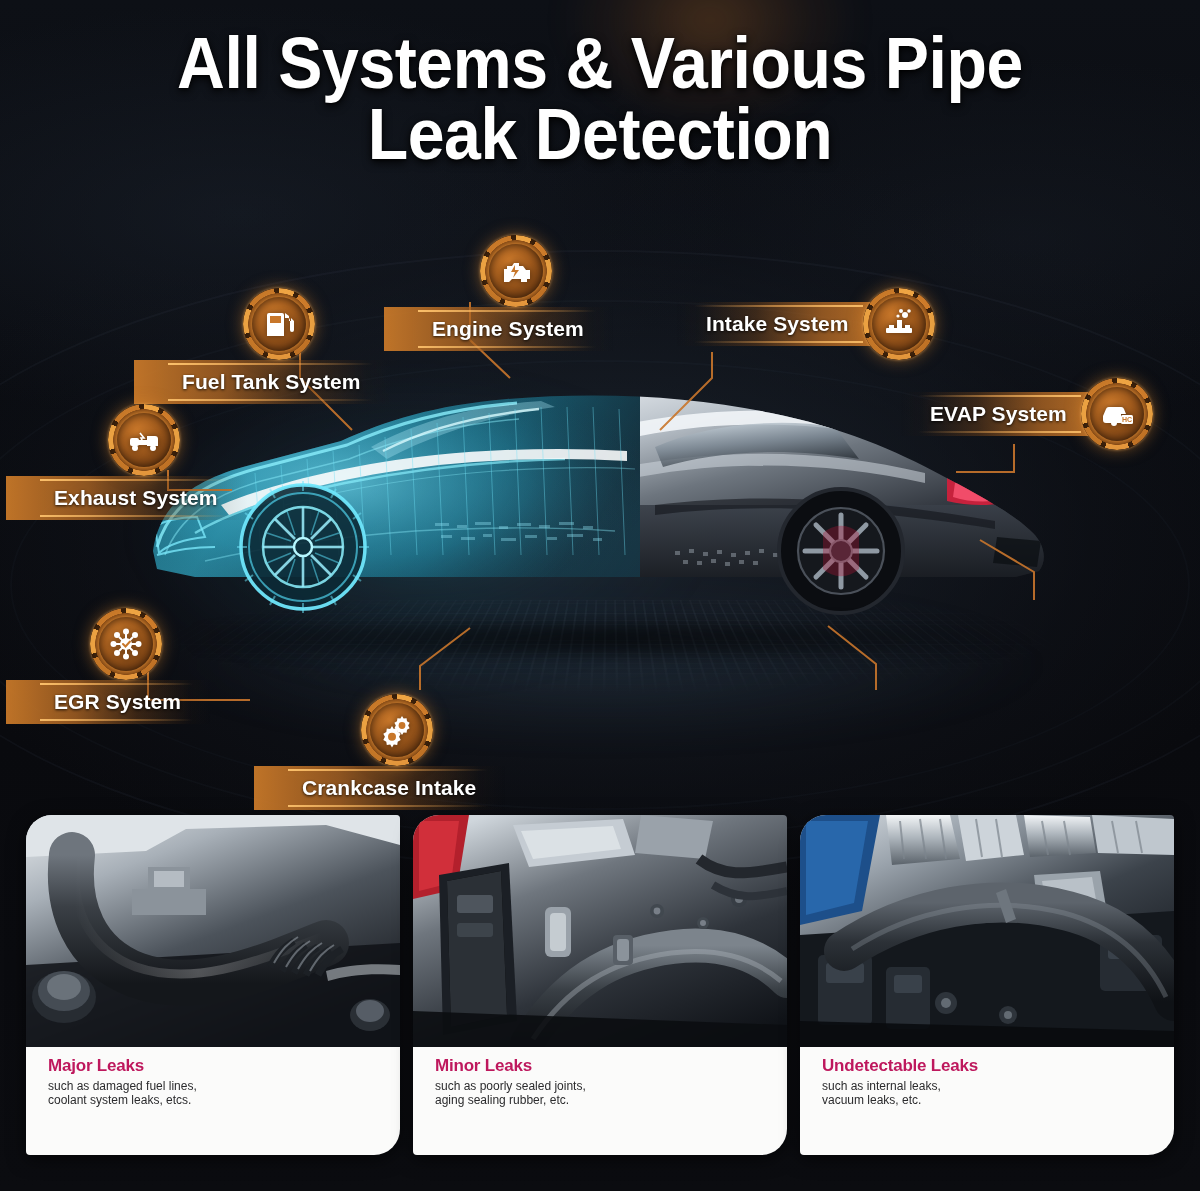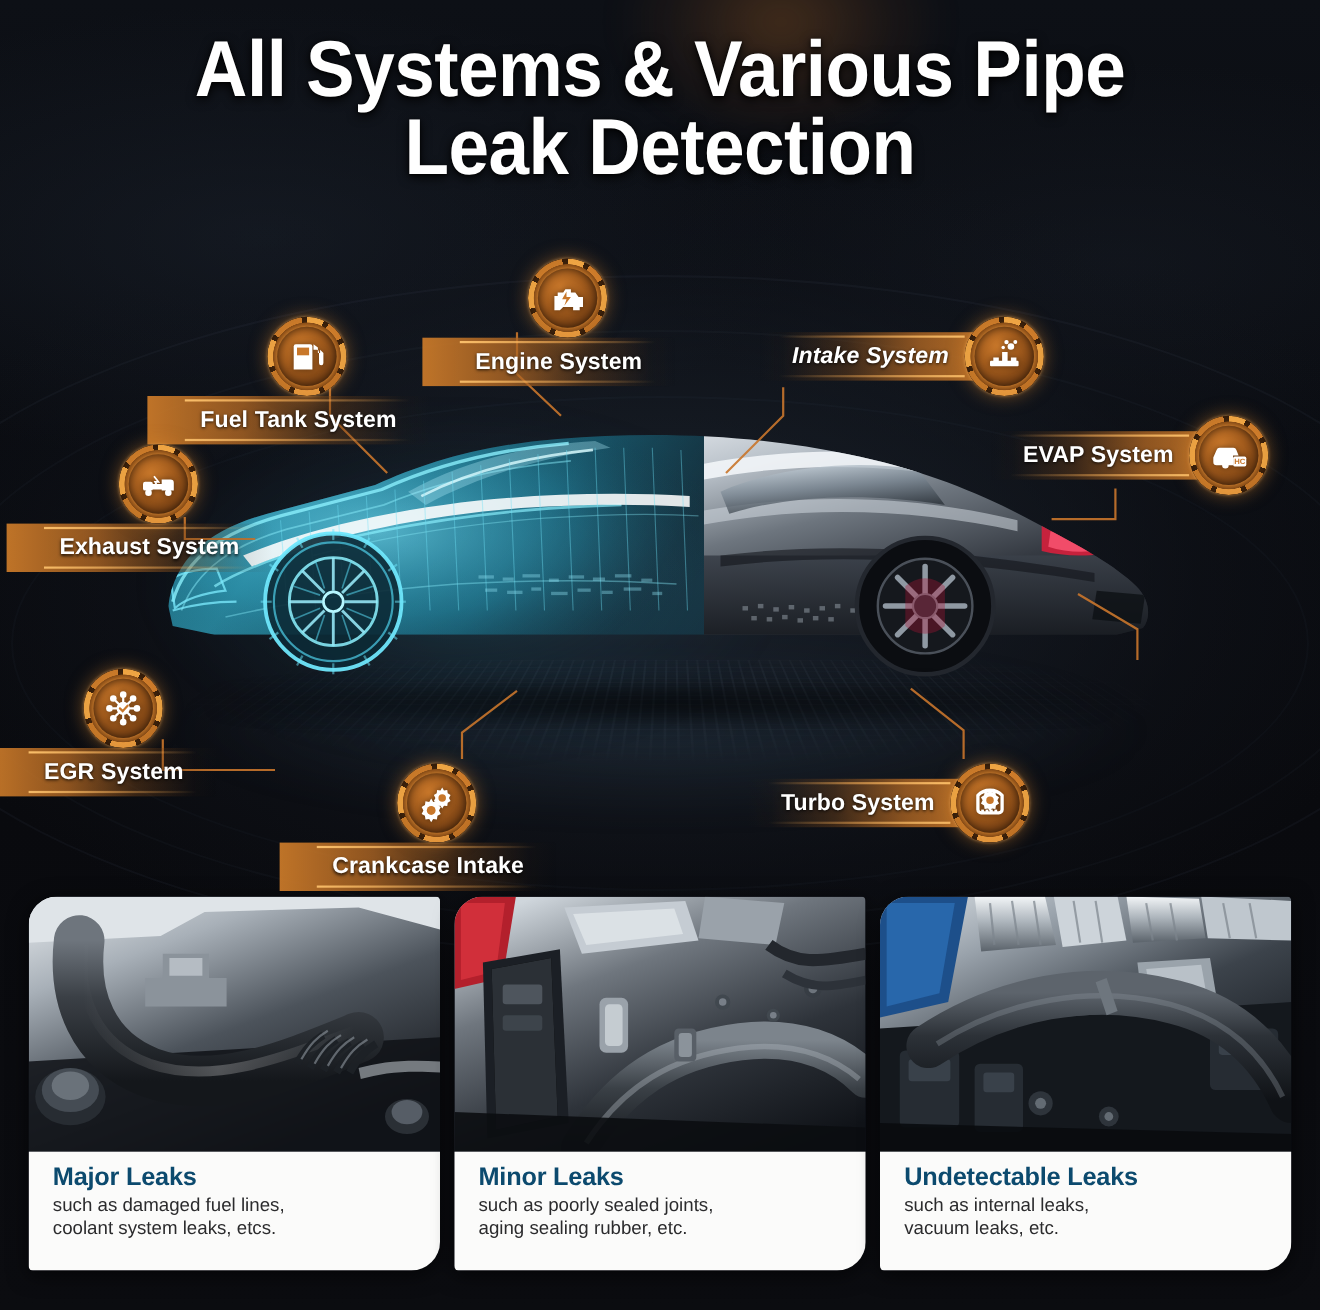--- a/index.html
+++ b/index.html
@@ -242,29 +242,29 @@
     overflow: hidden;
   }
   .card-body {
     position: absolute;
     left: 0; right: 0; bottom: 0;
     height: 108px;
     background: #fbfbfa;
     padding: 9px 18px 0 22px;
   }
   .card-title {
-    font-size: 23px;
+    font-size: 17px;
     font-weight: 700;
-    color: #0c4a6e;
+    color: #be185d;
     line-height: 1.18;
     letter-spacing: -0.2px;
   }
   .card-desc {
     margin-top: 3px;
-    font-size: 17px;
+    font-size: 12px;
     line-height: 1.2;
     color: #2b2b2d;
     white-space: pre-line;
   }
 </style>
 </head>
 <body>
 
 <div id="page">
 
@@ -522,21 +522,21 @@
         <svg viewBox="0 0 36 36" fill="#ffffff">
           <path d="M8,7 h13 a2,2 0 0 1 2,2 v21 h-17 v-21 a2,2 0 0 1 2,-2 Z"></path>
           <rect x="9" y="10" width="11" height="7" fill="#c8772a"></rect>
           <path d="M24,12 h3 a2,2 0 0 1 2,2 v10 a2,2 0 0 0 2,2 a2,2 0 0 0 2,-2 v-9 l-3,-3 v3 h-2 v-5 l-4,-3 Z"></path>
         </svg>
       </span>
     </div>
     <div class="badge-label">Fuel Tank System</div>
   </div>
 
-  <div class="badge right" style="left:690px; top:288px;font-style:italic;">
+  <div class="badge right" style="left:676px; top:288px;">
     <div class="badge-ring">
       <span class="badge-icon">
         <svg viewBox="0 0 36 36" fill="#ffffff">
           <rect x="5" y="22" width="26" height="5" rx="1"></rect>
           <rect x="16" y="14" width="5" height="9"></rect>
           <rect x="8" y="19" width="5" height="4"></rect>
           <rect x="24" y="19" width="5" height="4"></rect>
           <circle cx="24" cy="9" r="3"></circle>
             <circle cx="20" cy="5" r="2"></circle>
           <circle cx="28" cy="5" r="1.8"></circle>
@@ -569,21 +569,21 @@
         <svg viewBox="0 0 36 36" fill="#ffffff">
           <path d="M4,20 l3,-7 a3,3 0 0 1 3,-2 h12 a3,3 0 0 1 3,2 l2,5 h-5 v9 h-4 a3,3 0 0 1 -6,0 h-5 a3,3 0 0 1 -3,-3 Z"></path>
           <rect x="22" y="19" width="12" height="9" rx="1.5"></rect>
           <text x="28" y="26" font-size="7" font-weight="bold" text-anchor="middle" fill="#c8772a" font-family="sans-serif">HC</text>
         </svg>
       </span>
     </div>
     <div class="badge-label">EVAP System</div>
   </div>
 
-  <div class="badge" style="left:26px; top:608px;justify-content:flex-end;">
+  <div class="badge" style="left:40px; top:608px;justify-content:flex-end;">
     <div class="badge-ring">
       <span class="badge-icon">
         <svg viewBox="0 0 36 36" fill="#ffffff">
           <g>
             <circle cx="18" cy="5.5" r="3"></circle>
               <circle cx="27" cy="9" r="3"></circle>
             <circle cx="30.5" cy="18" r="3"></circle>
               <circle cx="27" cy="27" r="3"></circle>
             <circle cx="18" cy="30.5" r="3"></circle>
               <circle cx="9" cy="27" r="3"></circle>
@@ -616,38 +616,20 @@
           <path d="M23,4 l1.6,2.6 3,-0.4 0.4,3 2.6,1.6 -1.4,2.7 1.4,2.7 -2.6,1.6 -0.4,3 -3,-0.4 -1.6,2.6 -1.6,-2.6 -3,0.4 -0.4,-3 -2.6,-1.6 1.4,-2.7 -1.4,-2.7 2.6,-1.6 0.4,-3 3,0.4 Z"></path>
           <circle cx="23" cy="13.5" r="3.4" fill="#c8772a"></circle>
           <path d="M13,14 l1.8,3 3.4,-0.5 0.5,3.4 3,1.8 -1.6,3.1 1.6,3.1 -3,1.8 -0.5,3.4 -3.4,-0.5 -1.8,3 -1.8,-3 -3.4,0.5 -0.5,-3.4 -3,-1.8 1.6,-3.1 -1.6,-3.1 3,-1.8 0.5,-3.4 3.4,0.5 Z"></path>
           <circle cx="13" cy="24.8" r="4" fill="#c8772a"></circle>
         </svg>
       </span>
     </div>
     <div class="badge-label">Crankcase Intake</div>
   </div>
 
-  <div class="badge right" style="left:680px; top:694px;">
-    <div class="badge-ring">
-      <span class="badge-icon">
-        <svg viewBox="0 0 36 36">
-          <path d="M7,11 a14,12 0 0 1 22,0 l0,13 a3,3 0 0 1 -3,3 h-16 a3,3 0 0 1 -3,-3 Z" fill="none" stroke="#ffffff" stroke-width="3" stroke-linejoin="round"></path>
-          <g fill="#ffffff">
-            <rect x="10" y="24" width="2.5" height="4"></rect>
-              <rect x="14" y="24" width="2.5" height="4"></rect>
-            <rect x="18" y="24" width="2.5" height="4"></rect>
-              <rect x="22" y="24" width="2.5" height="4"></rect>
-          </g>
-          <path d="M18,5.5 l1.7,2.8 3.2,-0.5 0.5,3.2 2.8,1.7 -1.5,2.9 1.5,2.9 -2.8,1.7 -0.5,3.2 -3.2,-0.5 -1.7,2.8 -1.7,-2.8 -3.2,0.5 -0.5,-3.2 -2.8,-1.7 1.5,-2.9 -1.5,-2.9 2.8,-1.7 0.5,-3.2 3.2,0.5 Z" fill="#ffffff"></path>
-          <circle cx="18" cy="15.6" r="3.4" fill="#c8772a"></circle>
-        </svg>
-      </span>
-    </div>
-    <div class="badge-label">Turbo System</div>
-  </div>
 
   <div class="cards">
 
     <div class="card">
       <div class="card-photo">
         <svg width="374" height="232" viewBox="0 0 374 232" preserveAspectRatio="xMidYMid slice">
           <defs>
             <linearGradient id="m1bg" x1="0" y1="0" x2="0.6" y2="1">
               <stop offset="0%" stop-color="#e8ecef"></stop>
                 <stop offset="28%" stop-color="#a8b0b8"></stop>

